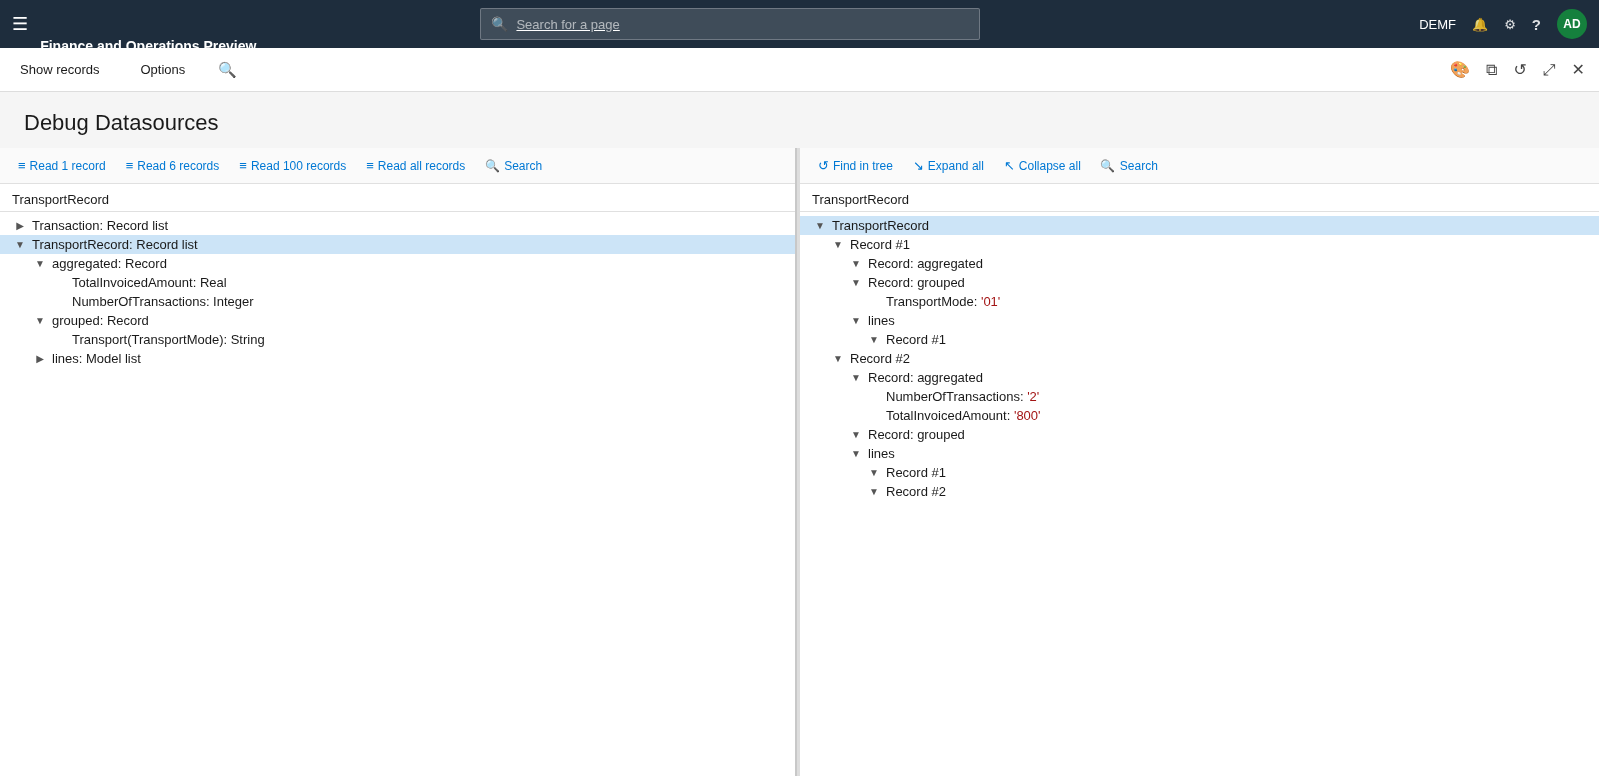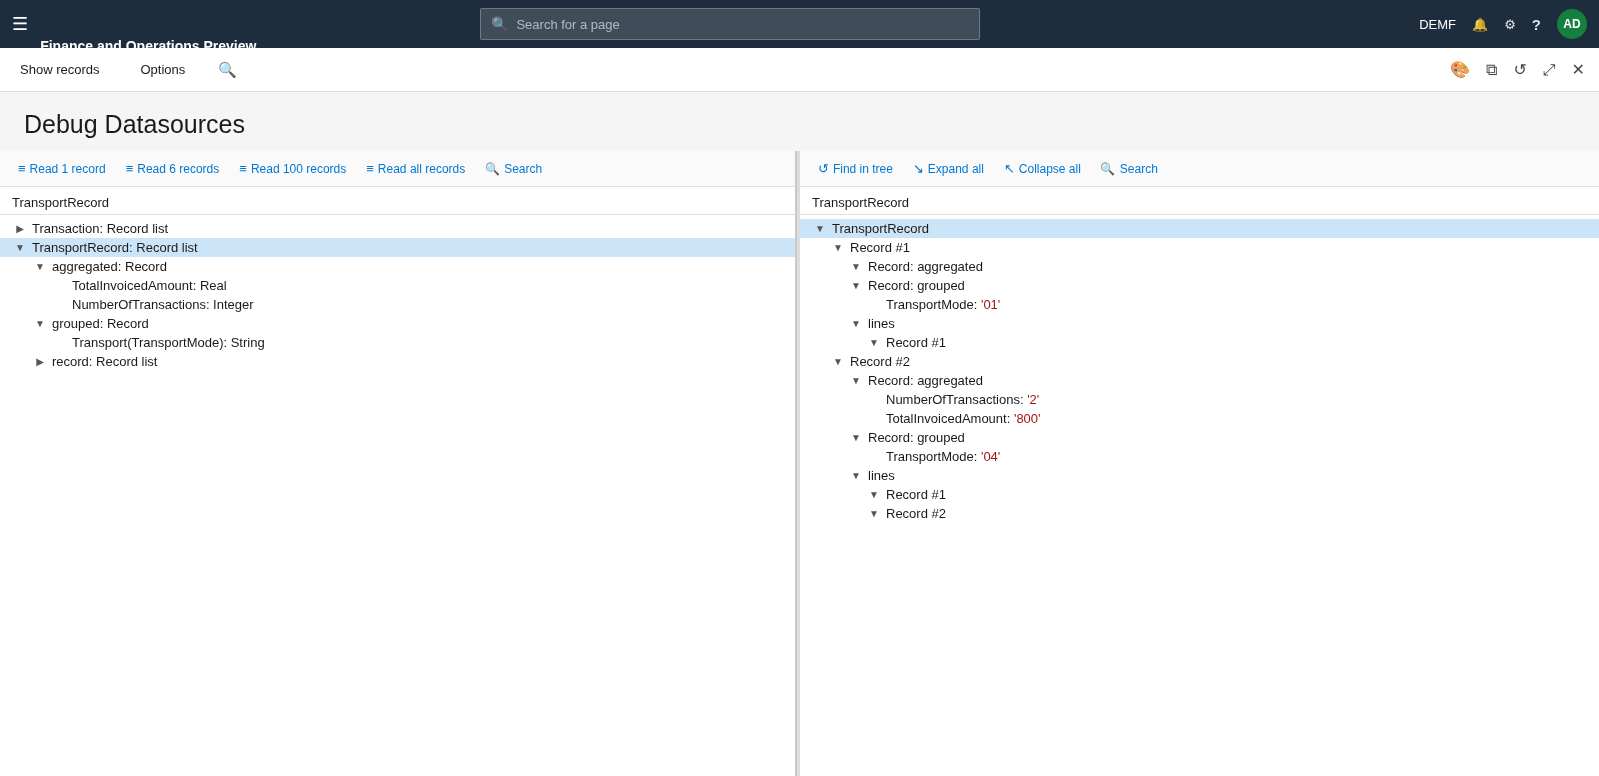--- a/index.html
+++ b/index.html
@@ -30,20 +30,21 @@
       gap: 8px;
       margin: 0 auto;
     }
     .search-bar input {
       background: transparent;
       border: none;
       outline: none;
       color: #fff;
       font-size: 13px;
       width: 100%;
+      text-decoration: underline;
     }
     .search-bar input::placeholder { color: rgba(255,255,255,0.6); }
     .top-bar-right { display: flex; align-items: center; gap: 16px; margin-left: auto; }
     .top-bar-right span { color: #fff; font-size: 13px; }
     .icon-btn { color: #fff; cursor: pointer; font-size: 16px; opacity: 0.85; }
     .avatar { background: #15803d; color: #fff; width: 30px; height: 30px; border-radius: 50%; display: flex; align-items: center; justify-content: center; font-size: 12px; font-weight: 700; cursor: pointer; }
 
     
     .tab-bar {
       background: #fff;
@@ -70,21 +71,21 @@
     .tab-bar-icon { font-size: 16px; color: #444; cursor: pointer; padding: 4px 6px; }
 
     
     .main-content {
       display: flex;
       flex-direction: column;
       height: calc(776px - 48px - 44px);
       background: #f5f5f5;
     }
     .page-title {
-      font-size: 25px;
+      font-size: 22px;
       font-weight: 300;
       color: #1a1a1a;
       padding: 18px 24px 12px 24px;
       background: #f5f5f5;
     }
 
     
     .panes {
       display: flex;
       flex: 1;
@@ -292,21 +293,21 @@
             <span class="node-text" style="margin-left: 4px;">grouped: Record</span>
           </div>
           <div class="tree-node">
             <span class="indent" style="width: 52px;"></span>
             <span class="toggle"></span>
             <span class="node-text" style="margin-left: 4px;">Transport(TransportMode): String</span>
           </div>
           <div class="tree-node">
             <span class="indent" style="width: 32px;"></span>
             <span class="toggle">▶</span>
-            <span class="node-text" style="margin-left: 4px;">record: Record list</span>
+            <span class="node-text" style="margin-left: 4px;">lines: Model list</span>
           </div>
         </div>
       <div class="splitter"></div>
     </div>
 
     <div class="pane pane-right">
 
       <div class="pane-toolbar">
         <button class="toolbar-btn">
           <span class="tb-icon">↺</span>
@@ -383,25 +384,20 @@
             <span class="indent" style="width: 66px;"></span>
             <span class="toggle"></span>
             <span style="margin-left: 4px;"><span style="color: rgb(26, 26, 26);">TotalInvoicedAmount: </span><span style="color: rgb(163, 21, 21);">'800'</span></span>
           </div>
           <div class="rtree-node">
             <span class="indent" style="width: 48px;"></span>
             <span class="toggle">▼</span>
             <span style="margin-left: 4px; color: rgb(26, 26, 26);">Record: grouped</span>
           </div>
           <div class="rtree-node">
-            <span class="indent" style="width: 66px;"></span>
-            <span class="toggle"></span>
-            <span style="margin-left: 4px;"><span style="color: rgb(26, 26, 26);">TransportMode: </span><span style="color: rgb(163, 21, 21);">'04'</span></span>
-          </div>
-          <div class="rtree-node">
             <span class="indent" style="width: 48px;"></span>
             <span class="toggle">▼</span>
             <span style="margin-left: 4px; color: rgb(26, 26, 26);">lines</span>
           </div>
           <div class="rtree-node">
             <span class="indent" style="width: 66px;"></span>
             <span class="toggle">▼</span>
             <span style="margin-left: 4px; color: rgb(26, 26, 26);">Record #1</span>
           </div>
           <div class="rtree-node">

